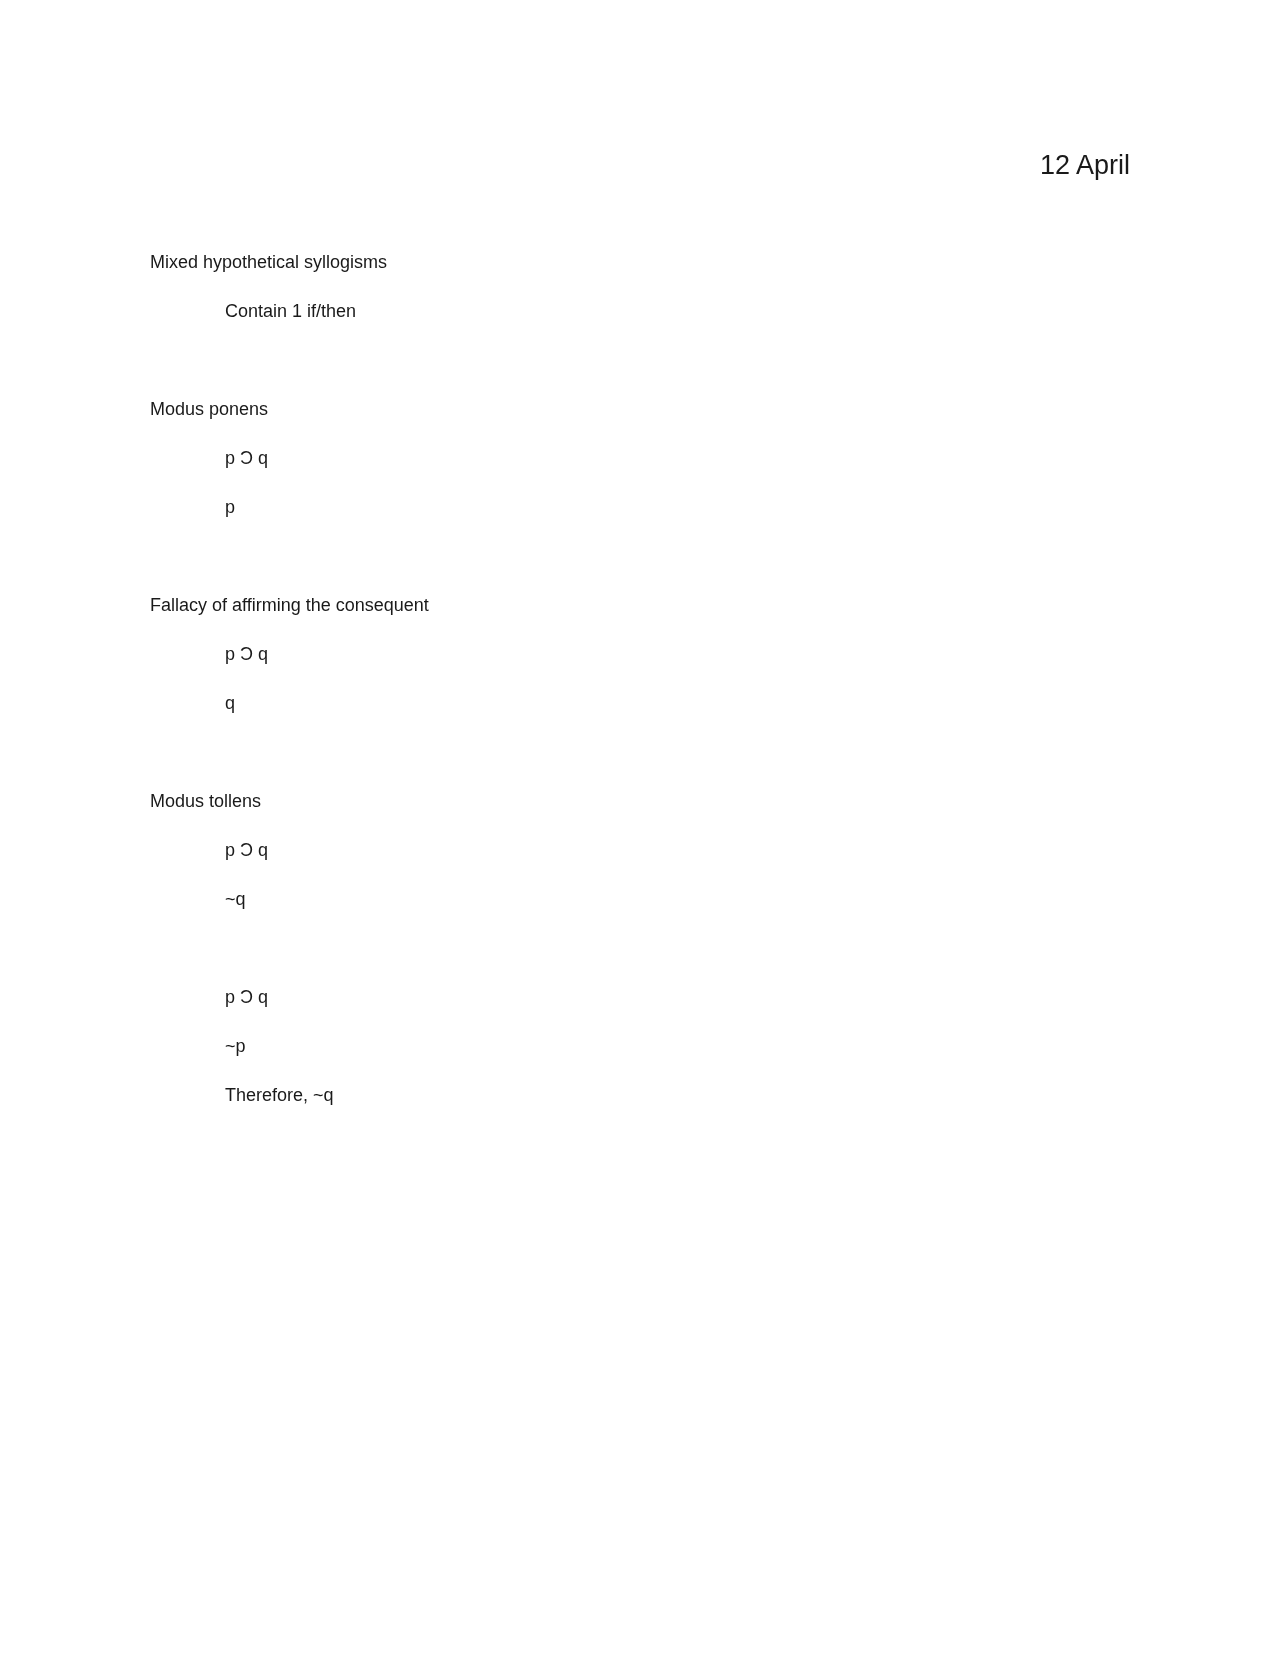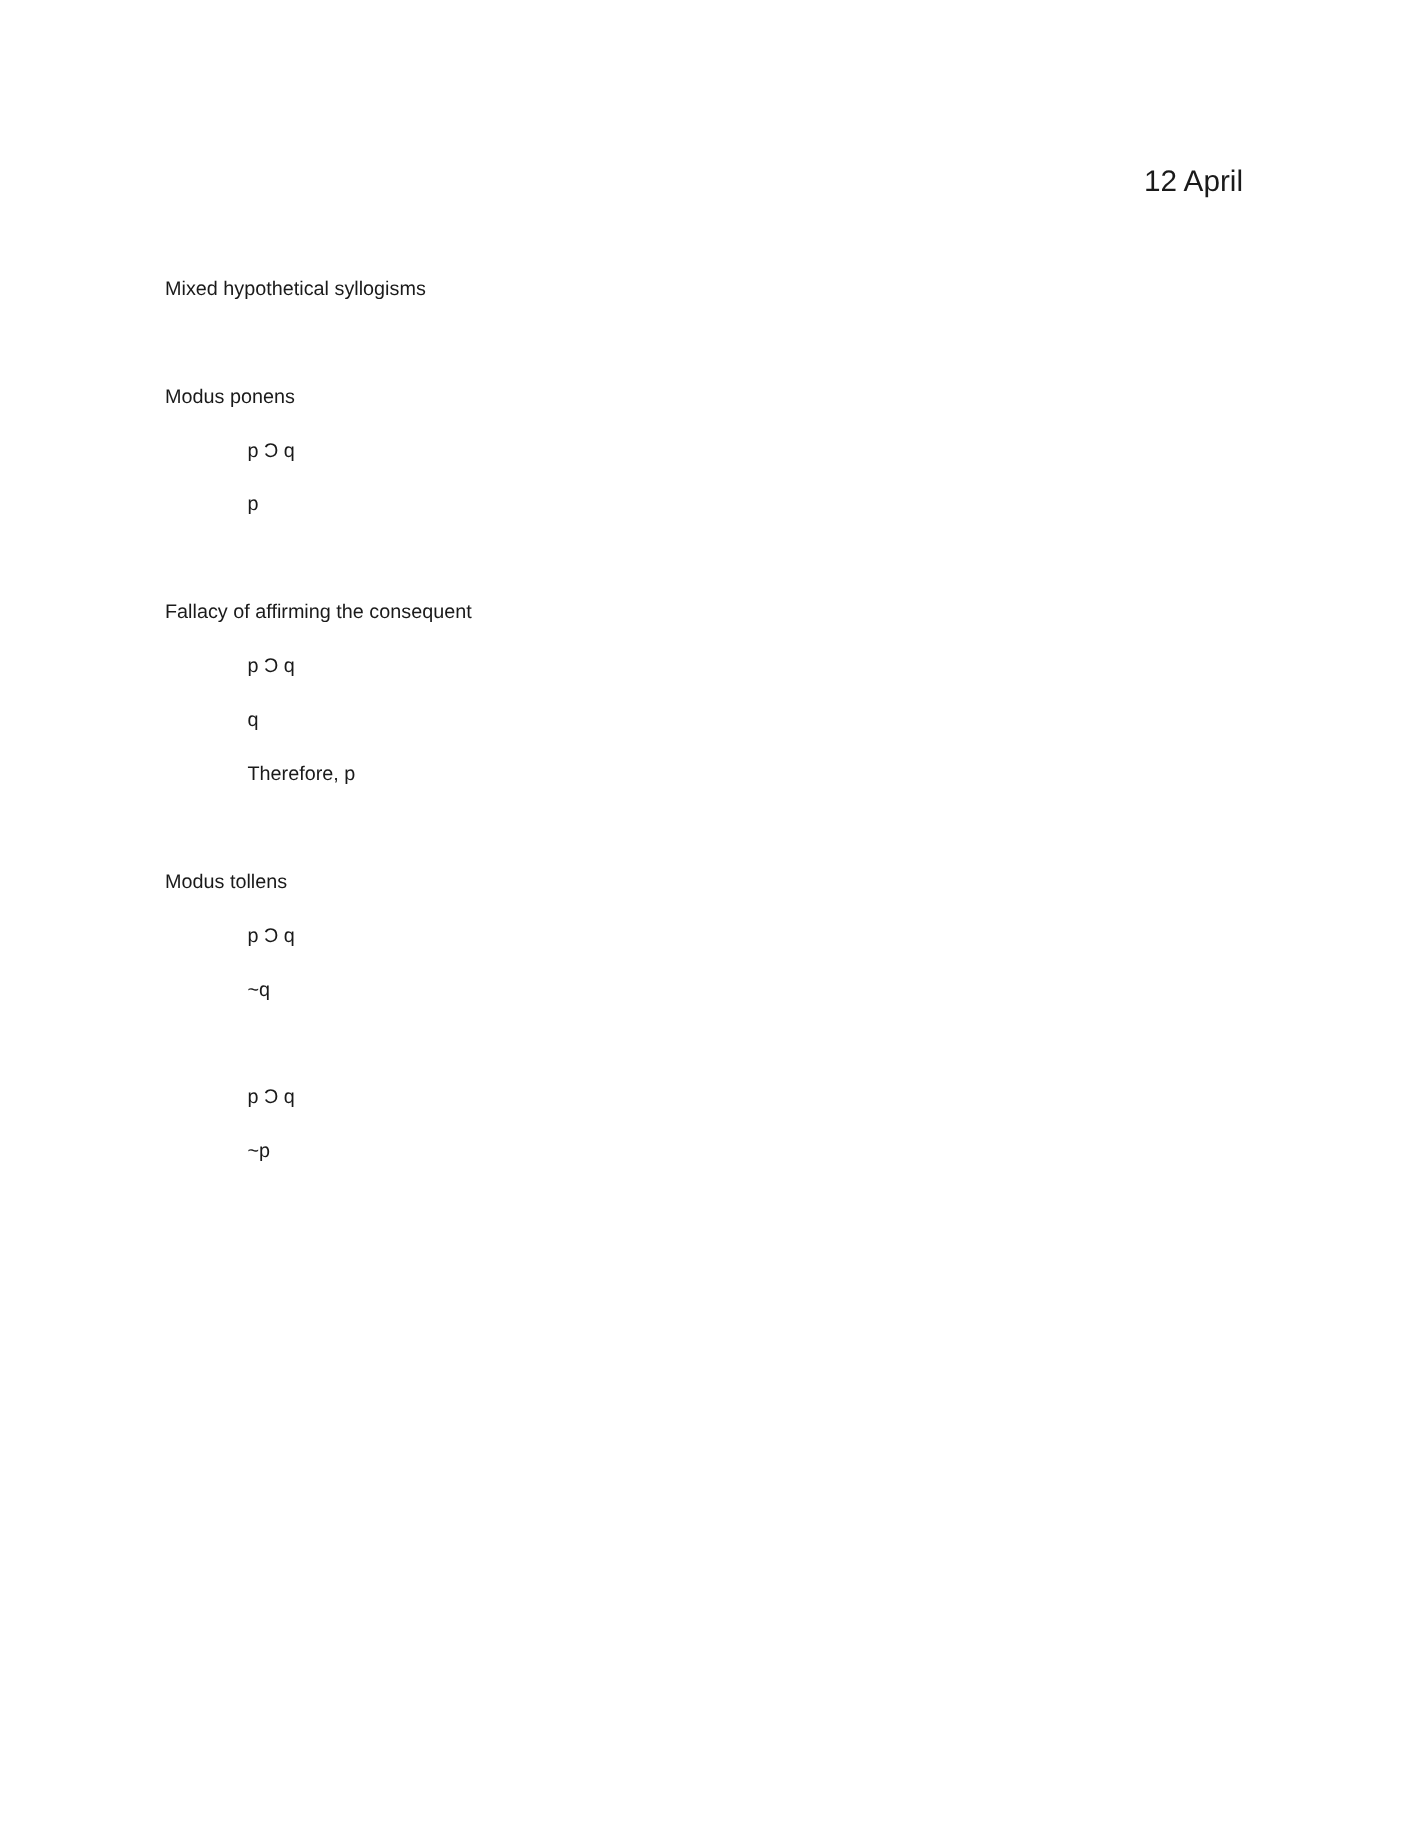--- a/index.html
+++ b/index.html
@@ -55,47 +55,48 @@
 </head>
 <body>
 
 <div class="page">
 
   <div class="date">12 April</div>
 
   <div class="body-text">
 
     <div class="line">Mixed hypothetical syllogisms</div>
+    <div class="line indent">Contain 1 if/then</div>
 
     <div class="blank"></div>
 
     <div>
       <div class="line">Modus ponens</div>
       <div class="line indent">p Ɔ q</div>
       <div class="line indent">p</div>
     </div>
 
     <div class="blank"></div>
 
     <div>
       <div class="line">Fallacy of affirming the consequent</div>
       <div class="line indent">p Ɔ q</div>
       <div class="line indent">q</div>
-      <div class="line indent">Therefore, p</div>
     </div>
 
     <div class="blank"></div>
 
     <div>
       <div class="line">Modus tollens</div>
       <div class="line indent">p Ɔ q</div>
       <div class="line indent">~q</div>
     </div>
 
     <div class="blank"></div>
 
     <div>
       <div class="line indent">p Ɔ q</div>
       <div class="line indent">~p</div>
+      <div class="line indent">Therefore, ~q</div>
     </div>
 
   </div>
 </div>
 
 </body></html>

